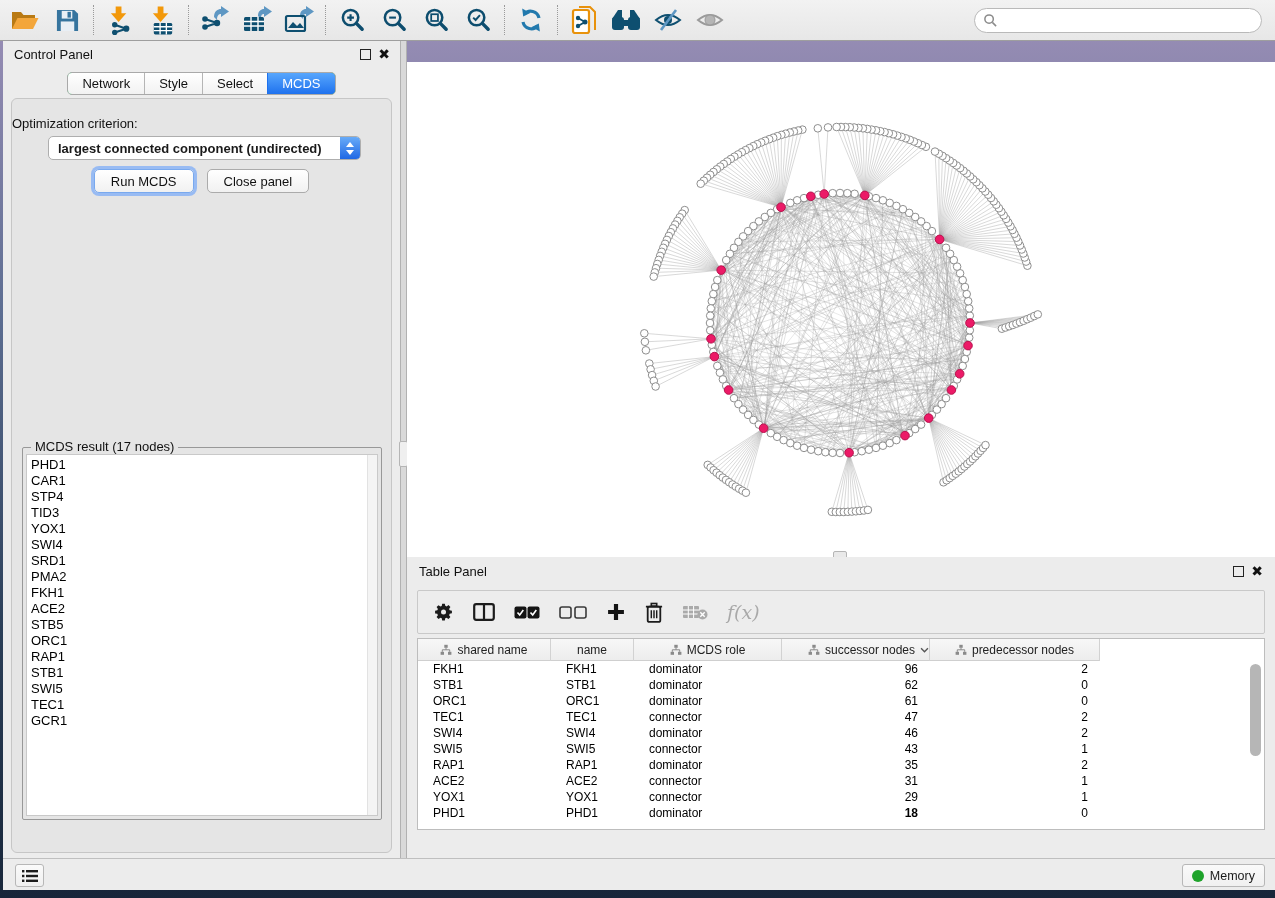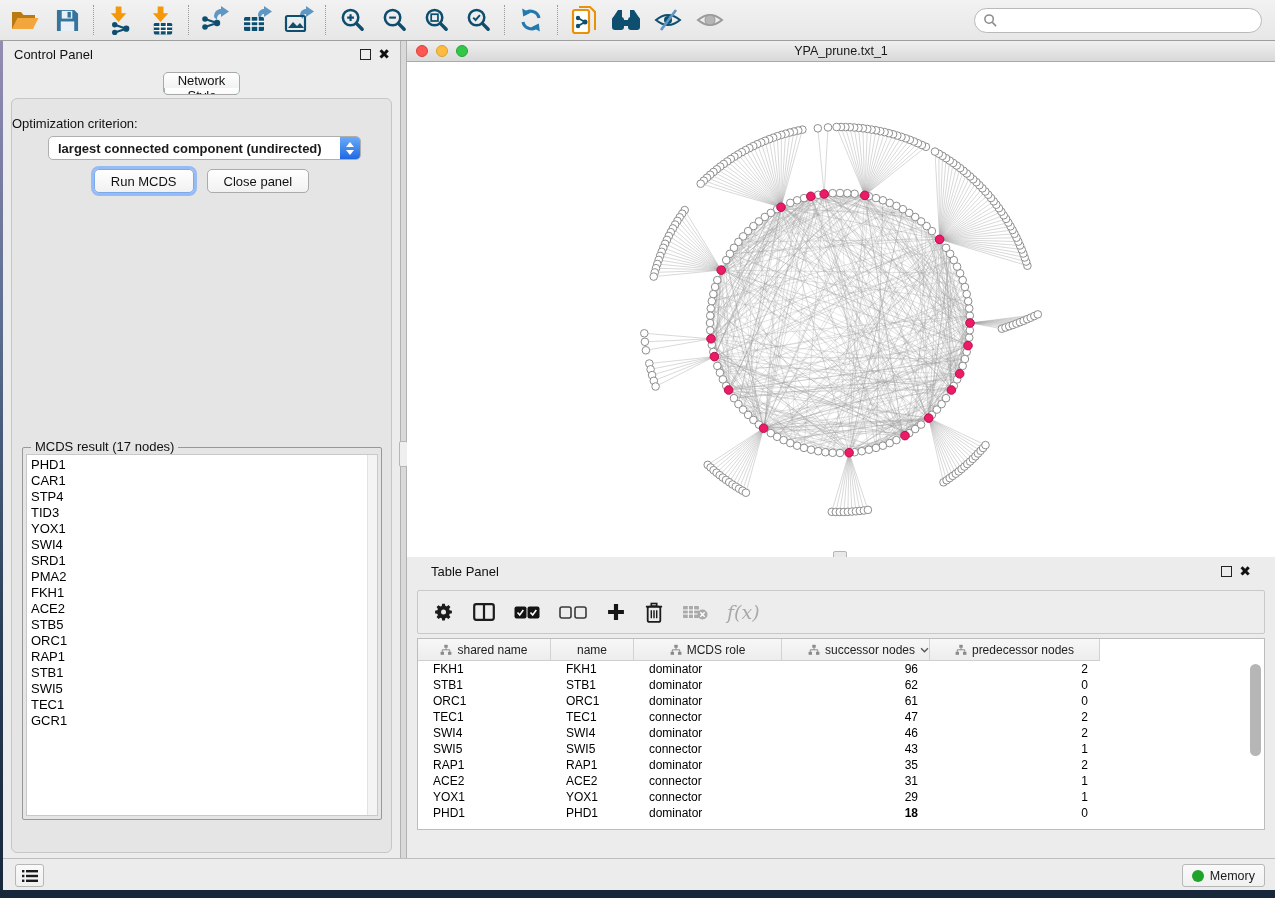--- a/index.html
+++ b/index.html
@@ -33,21 +33,21 @@
   .desk-left { position:absolute; left:0; top:41px; width:3px; height:849px; }
 
   
   .cpanel { position:absolute; left:3px; top:41px; width:397px; height:817px; background:#ececec; }
   .ptitlebar { position:absolute; left:0; top:0; right:0; height:27px; display:flex; align-items:center; padding:0 10px 0 11px; }
   .ptitle { font-size:13px; color:#111; }
   .winbtns { margin-left:auto; display:flex; align-items:center; gap:7px; }
   .float-ico { width:11px; height:11px; border:1.6px solid #222; display:inline-block; }
   .close-ico { font-size:14px; font-weight:bold; color:#111; line-height:11px; }
 
-  .seg { display:flex; border:1px solid #a9a9a9; border-radius:5px; overflow:hidden; background:#22c55e; height:23px;flex-direction:column; }
+  .seg { display:flex; border:1px solid #a9a9a9; border-radius:5px; overflow:hidden; background:#22c55e; height:23px; }
   .seg .tab {
     display:flex; align-items:center; justify-content:center;
     font-size:13px; color:#111; background:linear-gradient(#ffffff,#f2f2f2);
     border-left:1px solid #b5b5b5; padding:0 14px; cursor:default;
   }
   .seg .tab:first-child { border-left:none; }
   .seg .tab.active { background:linear-gradient(180deg,#57a6fd,#1f72ee); color:#fff; border-left-color:#1f72ee; }
   .cp-tabs { position:absolute; left:0; right:0; top:31px; display:flex; justify-content:center; }
 
   .cp-body {
@@ -107,21 +107,21 @@
   .lights { display:flex; gap:8px; margin-left:9px; }
   .light { width:12px; height:12px; border-radius:50%; }
   .light.red { background:#fc5753; border:1px solid #df3e38; }
   .light.yel { background:#fdbc40; border:1px solid #de9f34; }
   .light.grn { background:#33c748; border:1px solid #27a538; }
   .nettitle .t { position:absolute; left:0; right:0; text-align:center; font-size:12.5px; color:#1a1a1a; }
   .canvas { position:absolute; left:0; top:21px; width:868px; height:495px; background:#fff; }
 
   
   .tablepanel { position:absolute; left:407px; top:557px; width:868px; height:301px; background:#ececec; }
-  .tp-titlebar { position:absolute; left:0; top:0; right:0; height:28px; display:flex; align-items:center; padding:0 24px; }
+  .tp-titlebar { position:absolute; left:0; top:0; right:0; height:28px; display:flex; align-items:center; padding:0 12px; }
   .tp-toolbar {
     position:absolute; left:10px; top:33px; right:10px; height:44px;
     background:#ededed; border:1px solid #c9c9c9; border-radius:2px;
     display:flex; align-items:center; gap:19px; padding-left:16px;
   }
   .fx { font-family:"DejaVu Serif","Liberation Serif",serif; font-style:italic; font-size:19px; color:#a9a9a9; }
   .ttable {
     position:absolute; left:10px; top:81px; width:848px; height:192px;
     background:#fff; border:1px solid #bdbdbd;
   }
@@ -372,28 +372,20 @@
           <div class="vscroll-track"></div>
         </div>
       </div>
     </div>
   </div>
 
   <div class="vdivider"></div>
   <div class="vhandle"></div>
 
   <div class="netview">
-    <div class="nettitle">
-      <span class="t">YPA_prune.txt_1</span>
-      <span class="lights">
-        <span class="light red"></span>
-        <span class="light yel"></span>
-        <span class="light grn"></span>
-      </span>
-    </div>
     <div class="canvas">
       <svg id="graph" width="868" height="495" viewBox="0 0 868 495">
           <g>
             <line x1="475.9" y1="383.7" x2="351.9" y2="362.6" stroke="#9a9a9a" stroke-width="0.7" opacity="0.32"></line>
             <line x1="315.9" y1="204.6" x2="341.1" y2="169.1" stroke="#9a9a9a" stroke-width="0.7" opacity="0.32"></line>
             <line x1="357.8" y1="367.0" x2="482.7" y2="140.9" stroke="#9a9a9a" stroke-width="0.7" opacity="0.32"></line>
             <line x1="310.3" y1="218.1" x2="331.4" y2="179.9" stroke="#9a9a9a" stroke-width="0.7" opacity="0.32"></line>
             <line x1="475.9" y1="138.3" x2="469.0" y2="385.9" stroke="#9a9a9a" stroke-width="0.7" opacity="0.32"></line>
             <line x1="312.9" y1="310.7" x2="546.8" y2="323.9" stroke="#9a9a9a" stroke-width="0.7" opacity="0.32"></line>
             <line x1="341.1" y1="352.9" x2="546.8" y2="198.1" stroke="#9a9a9a" stroke-width="0.7" opacity="0.32"></line>

